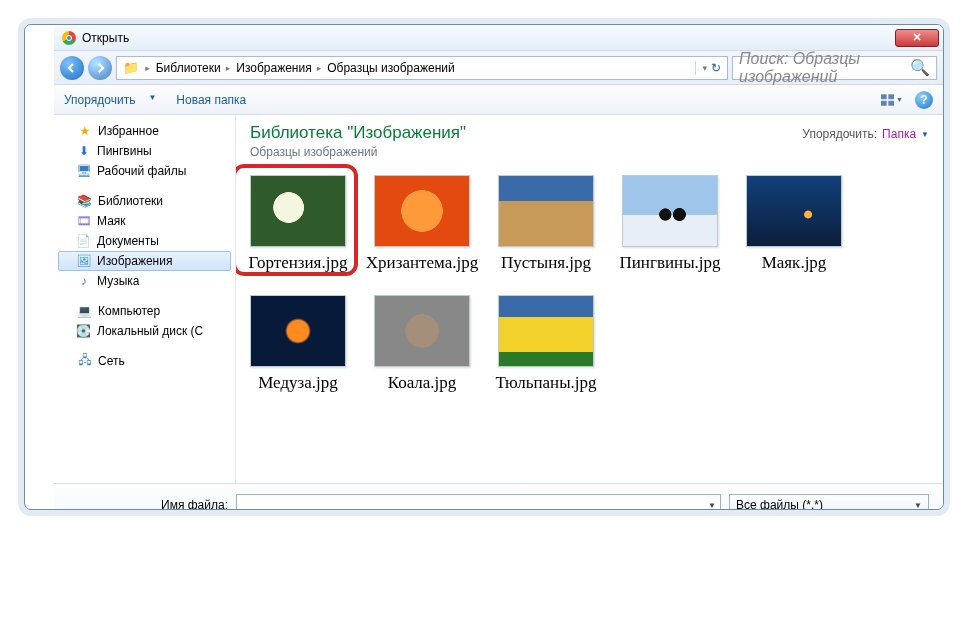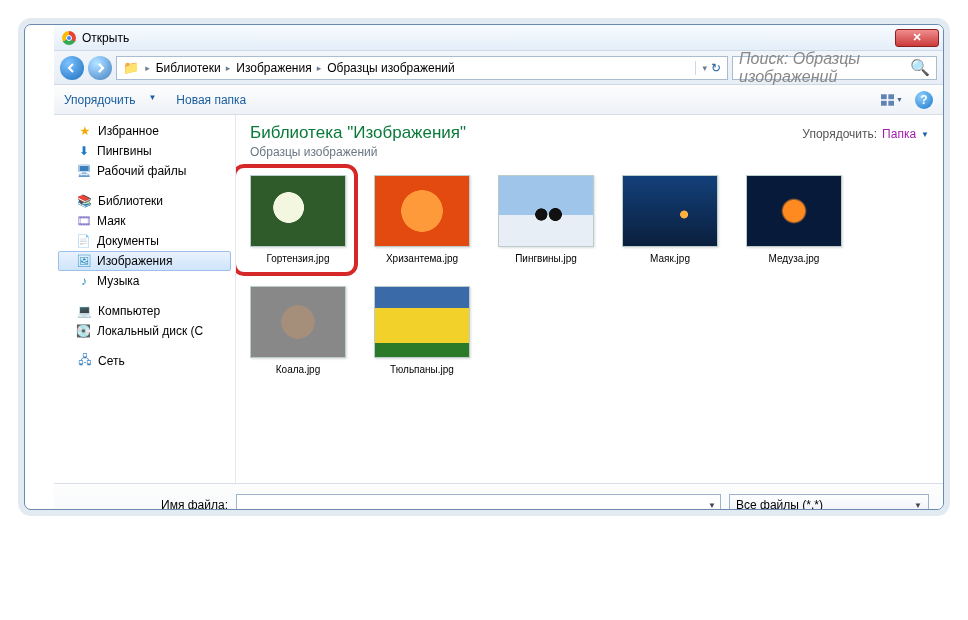--- a/index.html
+++ b/index.html
@@ -81,21 +81,21 @@
 .main { flex:1; padding:8px 14px 0 14px; overflow:auto; position:relative;}
 .hdr-row { display:flex; align-items:baseline; }
 .lib-title { color:#0a7a3a; font-size:17px; }
 .lib-sub { color:#6b7785; font-size:12px; margin-top:2px; }
 .sort { margin-left:auto; font-size:12px; color:#555; display:flex; gap:5px; align-items:center;}
 .sort .link { color:#a21caf; }
 .sort .drop{font-size:8px;color:#1a5ea0;}
 .thumbs { display:flex; flex-wrap:wrap; gap:22px 28px; margin-top:16px; }
 .thumb { width:96px; display:flex; flex-direction:column; align-items:center; gap:6px;}
 .thumb .pic { width:96px; height:72px; border:1px solid #bcc; box-shadow:1px 1px 2px #0002;}
-.thumb .name { font-size:10px; text-align:right; }
+.thumb .name { font-size:17px; text-align:right;font-family:Liberation Serif, serif; }
 .hl-sel { position:absolute; border:4px solid #d62828; border-radius:12px;
   pointer-events:none; }
 
 
 .bottom { border-top:1px solid #d8dee7; padding:10px 14px 14px 14px;
   background:linear-gradient(#fdfdfd,#eef3f9); font-size:12px;}
 .filerow { display:flex; align-items:center; gap:8px; margin-bottom:10px;}
 .filerow label { width:160px; text-align:right; }
 .filerow .combo { flex:1; height:22px; border:1px solid #9fb3cc; background:#fff;
   display:flex; align-items:center; padding:0 4px;}
@@ -278,20 +278,24 @@
       <div class="thumbs" id="thumbs">
           <div class="thumb">
             <div class="pic p0"></div>
             <div class="name">Гортензия.jpg</div>
           </div>
           <div class="thumb">
             <div class="pic p1"></div>
             <div class="name">Хризантема.jpg</div>
           </div>
           <div class="thumb">
+            <div class="pic p2"></div>
+            <div class="name">Пустыня.jpg</div>
+          </div>
+          <div class="thumb">
             <div class="pic p3"></div>
             <div class="name">Пингвины.jpg</div>
           </div>
           <div class="thumb">
             <div class="pic p4"></div>
             <div class="name">Маяк.jpg</div>
           </div>
           <div class="thumb">
             <div class="pic p6"></div>
             <div class="name">Медуза.jpg</div>

